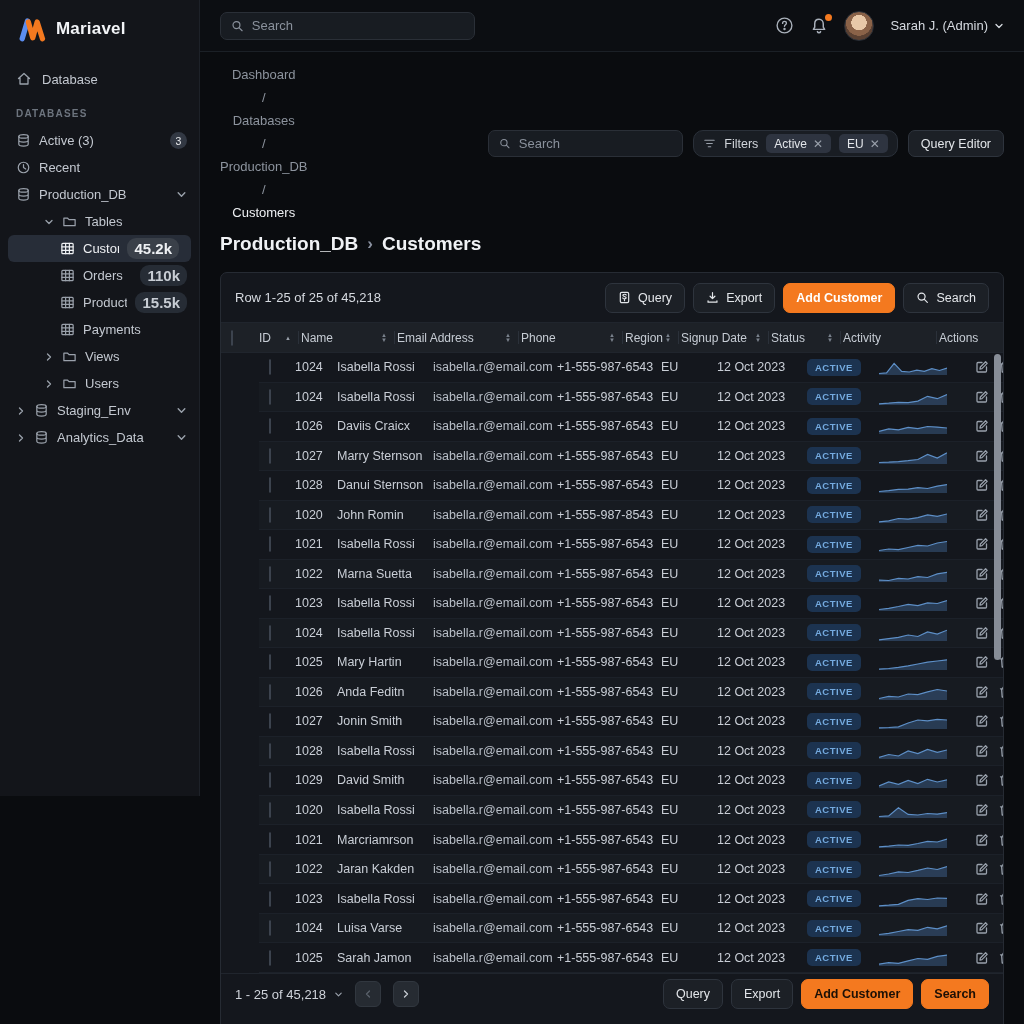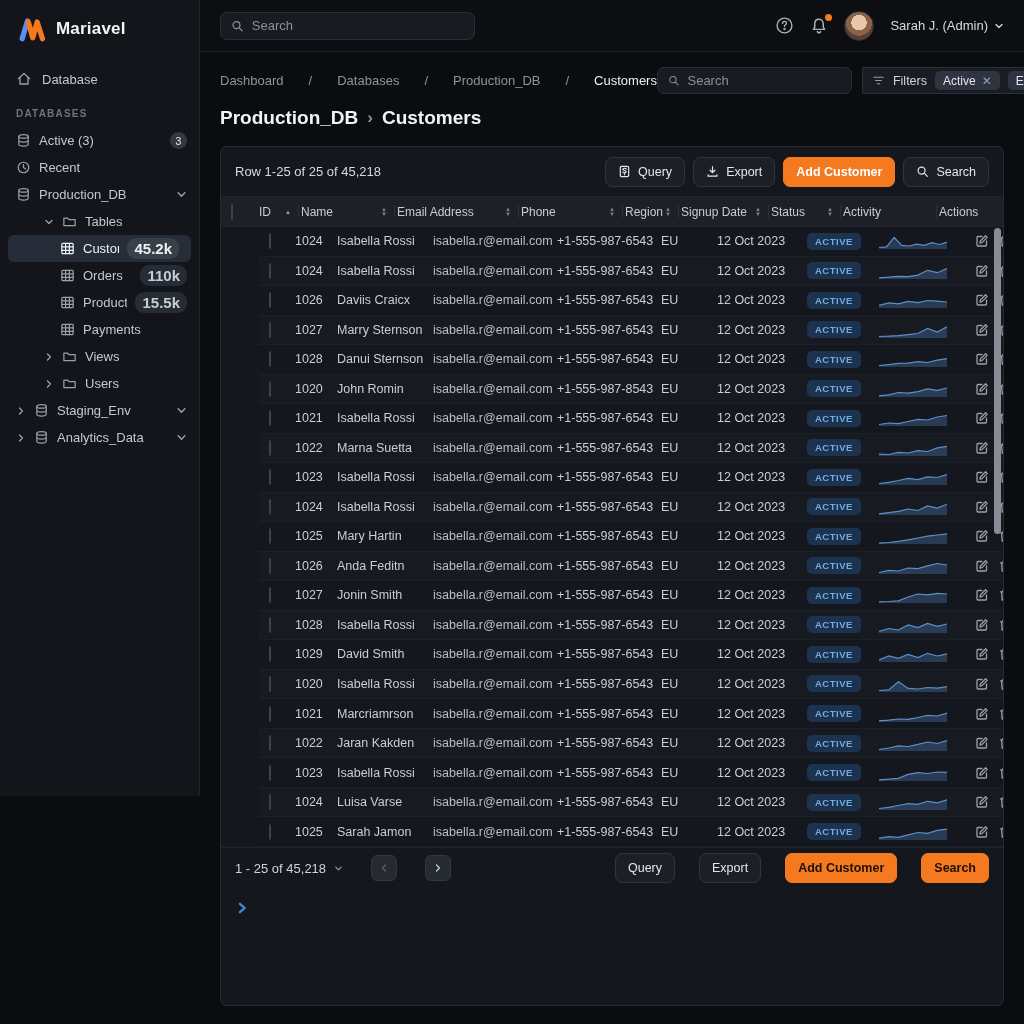--- a/index.html
+++ b/index.html
@@ -42,26 +42,26 @@
   .tb-search { width:255px; }
   .tb-right { margin-left:auto; display:flex; align-items:center; gap:16px; }
   .icon-btn { position:relative; color:#aab1bb; cursor:pointer; display:flex; }
   .noti-dot { position:absolute; top:-3px; right:-4px; width:7px; height:7px; border-radius:50%; background:var(--accent); }
   .avatar { width:30px; height:30px; border-radius:50%; background:radial-gradient(circle at 50% 38%, #e8c8a8 0 34%, #8a6248 35% 58%, #5a4032 59% 100%); border:1px solid #2a2f37; cursor:pointer; }
   .user-name { color:#d6dae0; font-size:13px; cursor:pointer; display:flex; align-items:center; gap:6px; }
 
   
   .content { position:absolute; left:200px; top:52px; right:0; bottom:0; padding:0 20px; }
   .crumb-row { margin-top:15px; display:flex; align-items:center; }
-  .crumbs { display:flex; align-items:center; gap:25px; color:#8d949e; font-size:13px; }
+  .crumbs { display:flex; align-items:center; gap:8px; color:#8d949e; font-size:13px;flex-direction:column; }
   .crumbs .crumb { cursor:pointer; }
   .crumbs .current { color:#eef0f3; cursor:default; }
   .crumb-right { margin-left:auto; display:flex; align-items:center; gap:10px; }
   .cr-search { width:195px; height:27px; }
-  .filters-group { display:flex; align-items:center; gap:8px; height:27px; background:#191d23; border:1px solid #2a3039; border-radius:1px; padding:0 9px; cursor:pointer; }
+  .filters-group { display:flex; align-items:center; gap:8px; height:27px; background:#191d23; border:1px solid #2a3039; border-radius:10px; padding:0 9px; cursor:pointer; }
   .filters-label { color:#d0d4da; font-size:12.5px; }
   .chip { display:flex; align-items:center; gap:6px; background:#2e3440; border-radius:5px; padding:2.5px 8px; font-size:12px; color:#e3e6ea; cursor:pointer; }
   .chip .x { color:#9aa1ab; font-size:12px; cursor:pointer; }
   .btn { display:flex; align-items:center; gap:7px; height:30px; padding:0 12px; background:#1c2026; border:1px solid #2e343d; border-radius:7px; color:#e3e6ea; font-size:12.5px; cursor:pointer; white-space:nowrap; }
   .btn-sm { height:27px; }
   .btn-orange { background:var(--accent); border-color:var(--accent); color:#fff; font-weight:bold; }
   .btn-orange-dark { background:var(--accent); border-color:var(--accent); color:#1d1005; font-weight:bold; }
   .title-row { margin-top:13px; display:flex; align-items:center; gap:9px; }
   .title-part { font-size:19px; font-weight:bold; color:#f0f2f5; }
   .title-sep { font-size:17px; color:#8a91a0; font-weight:bold; }
@@ -83,21 +83,21 @@
   .cell { padding-right:6px; white-space:nowrap; overflow:hidden; }
   .c-email { color:#b9bfc8; }
   .badge-active { display:inline-block; background:var(--badge-bg); color:var(--badge-text); font-size:9.5px; font-weight:bold; letter-spacing:.5px; padding:3px 8px; border-radius:5px; }
   .spark { width:68px; height:18px; }
   .spark-line { stroke:var(--spark); stroke-width:1.2; fill:none; }
   .spark-fill { fill:var(--spark-fill); stroke:none; }
   .actions-cell { display:flex; align-items:center; gap:9px; color:#99a1ac; }
   .actions-cell .icon-btn { color:#99a1ac; }
   .vscroll { position:absolute; right:2px; top:81px; width:7px; height:306px; background:#878d97; border-radius:4px; cursor:grab; }
 
-  .pagination { height:42px; border-top:1px solid var(--line); display:flex; align-items:center; padding:0 14px; gap:24px; }
+  .pagination { height:42px; border-top:1px solid var(--line); display:flex; align-items:center; padding:0 14px; gap:8px; }
   .page-range { display:flex; align-items:center; gap:8px; color:#cfd3da; font-size:13px; cursor:pointer; }
   .pg-btn { width:26px; height:26px; border-radius:6px; background:#262b32; border:1px solid #31373f; display:flex; align-items:center; justify-content:center; cursor:pointer; margin-left:4px; }
   .pg-btn.disabled { color:#5a616b; }
   .pg-btn.en { color:#c7ccd3; }
   .card-footer { padding:12px 14px; }
   .footer-chev { color:#3f8cd6; cursor:pointer; width:14px; }
 </style>
 </head>
 <body>
 

